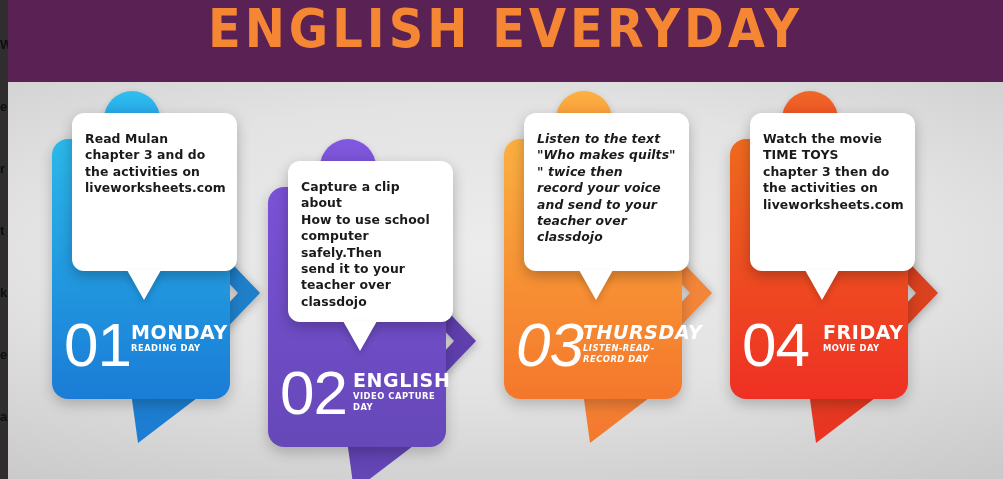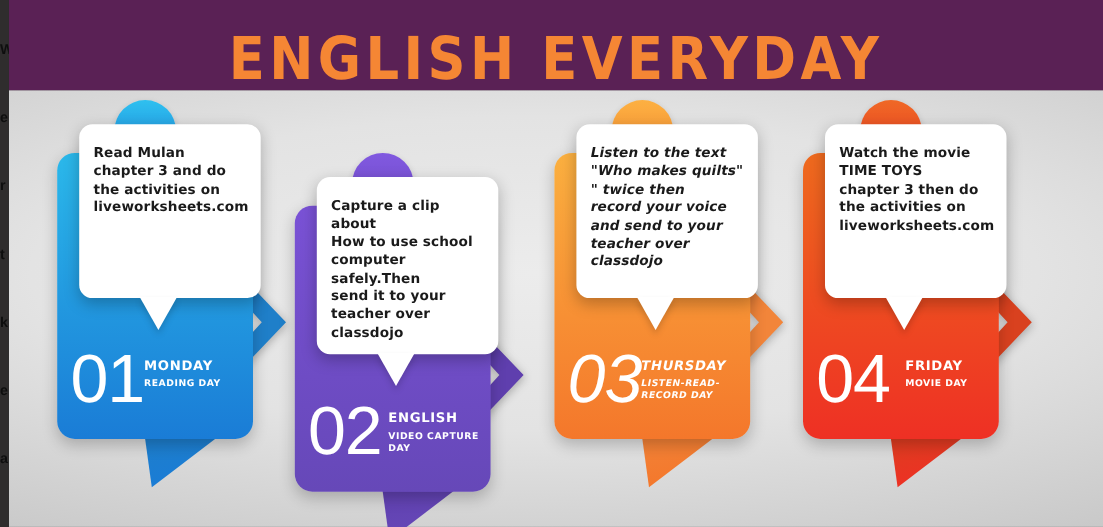--- a/index.html
+++ b/index.html
@@ -20,21 +20,21 @@
     position:absolute;left:0;top:0;width:8px;height:479px;z-index:41;
     overflow:hidden;color:#0e0e0e;font-size:13px;font-weight:bold;
     font-family:"Liberation Sans", sans-serif;line-height:1;
   }
   .sliver-ghost span{position:absolute;left:0;white-space:nowrap;}
 
   
   .header{
     position:absolute;left:8px;top:0;width:995px;height:82px;
     background:#5a2155;z-index:10;
-    display:flex;align-items:flex-end;justify-content:center;
+    display:flex;align-items:flex-start;justify-content:center;
   }
   .header-title{
     color:#f58634;
     font-family:"DejaVu Sans", sans-serif;
     font-weight:bold;
     font-size:48px;
     letter-spacing:4px;
     text-transform:uppercase;
     transform:scaleY(1.12);
   }
@@ -106,21 +106,21 @@
     font-weight:300;
     font-size:62px;
     line-height:56px;
     color:#ffffff;
     letter-spacing:-1px;
   }
   .daywrap{margin-top:7px;}
   .dayname{
     font-family:"DejaVu Sans", sans-serif;
     font-weight:bold;
-    font-size:12px;
+    font-size:19px;
     line-height:16px;
     color:#ffffff;
     letter-spacing:.6px;
   }
   .daysub{
     font-family:"DejaVu Sans", sans-serif;
     font-weight:bold;
     font-size:8.4px;
     line-height:10.5px;
     color:#ffffff;

